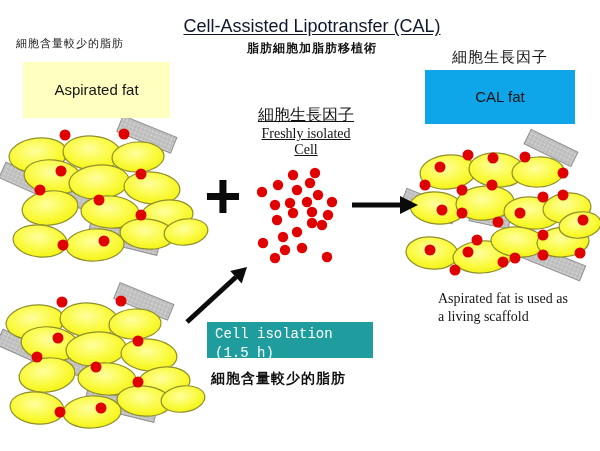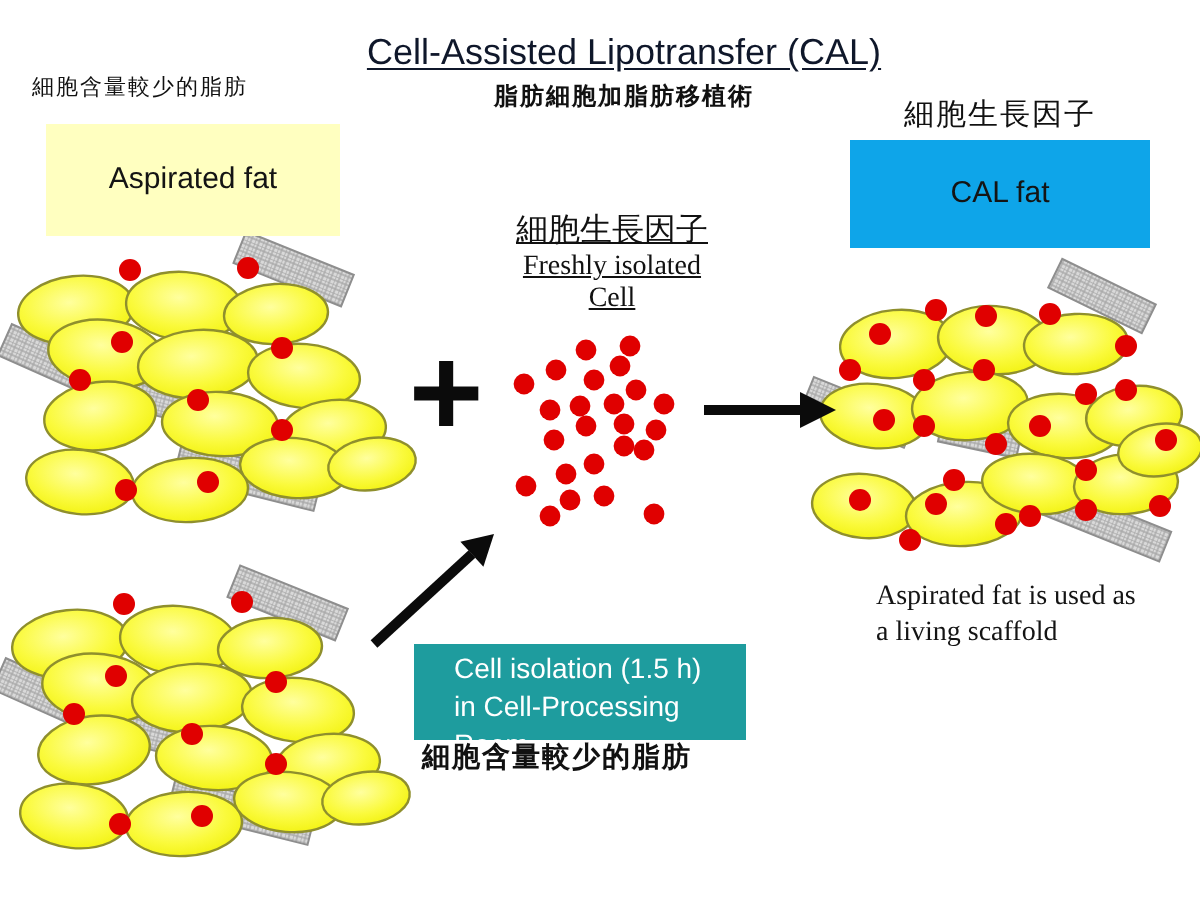--- a/index.html
+++ b/index.html
@@ -27,23 +27,23 @@
   .lbl-process { left:211px; top:370px; font-size:14px; font-weight:bold; letter-spacing:1px; }
 
   
   .fatbox {
     display:flex; flex-direction:column; align-items:center; justify-content:center;
     text-align:center; font-size:15px; line-height:1.3; color:#141414;
   }
   .box-aspirated { left:23px; top:62px; width:147px; height:56px; background:#FFFFC0; }
   .box-cal { left:425px; top:70px; width:150px; height:54px; background:#0ea5e9; }
   .box-process {
-    left:207px; top:322px; width:166px; height:48px; background:#1E9C9E;
-    color:#ffffff; font-family:Liberation Sans, sans-serif; font-size:14px;
-    line-height:1.35; padding:3px 0 0 20px; box-sizing:border-box;
+    left:207px; top:322px; width:166px; height:36px; background:#1E9C9E;
+    color:#ffffff; font-family:Liberation Mono, monospace; font-size:14px;
+    line-height:1.35; padding:3px 0 0 8px; box-sizing:border-box;
   }
 
   
   .svf-block { left:240px; top:105px; width:132px; text-align:center; }
   .svf-zh { font-size:16px; font-family:"Liberation Serif", serif;text-decoration:underline; }
   .svf-en { font-size:14px; font-family:"Liberation Serif", serif; line-height:1.15;text-decoration:underline; }
 
   
   .plus {
     left:191px; top:163px; width:64px; height:68px; line-height:66px;

